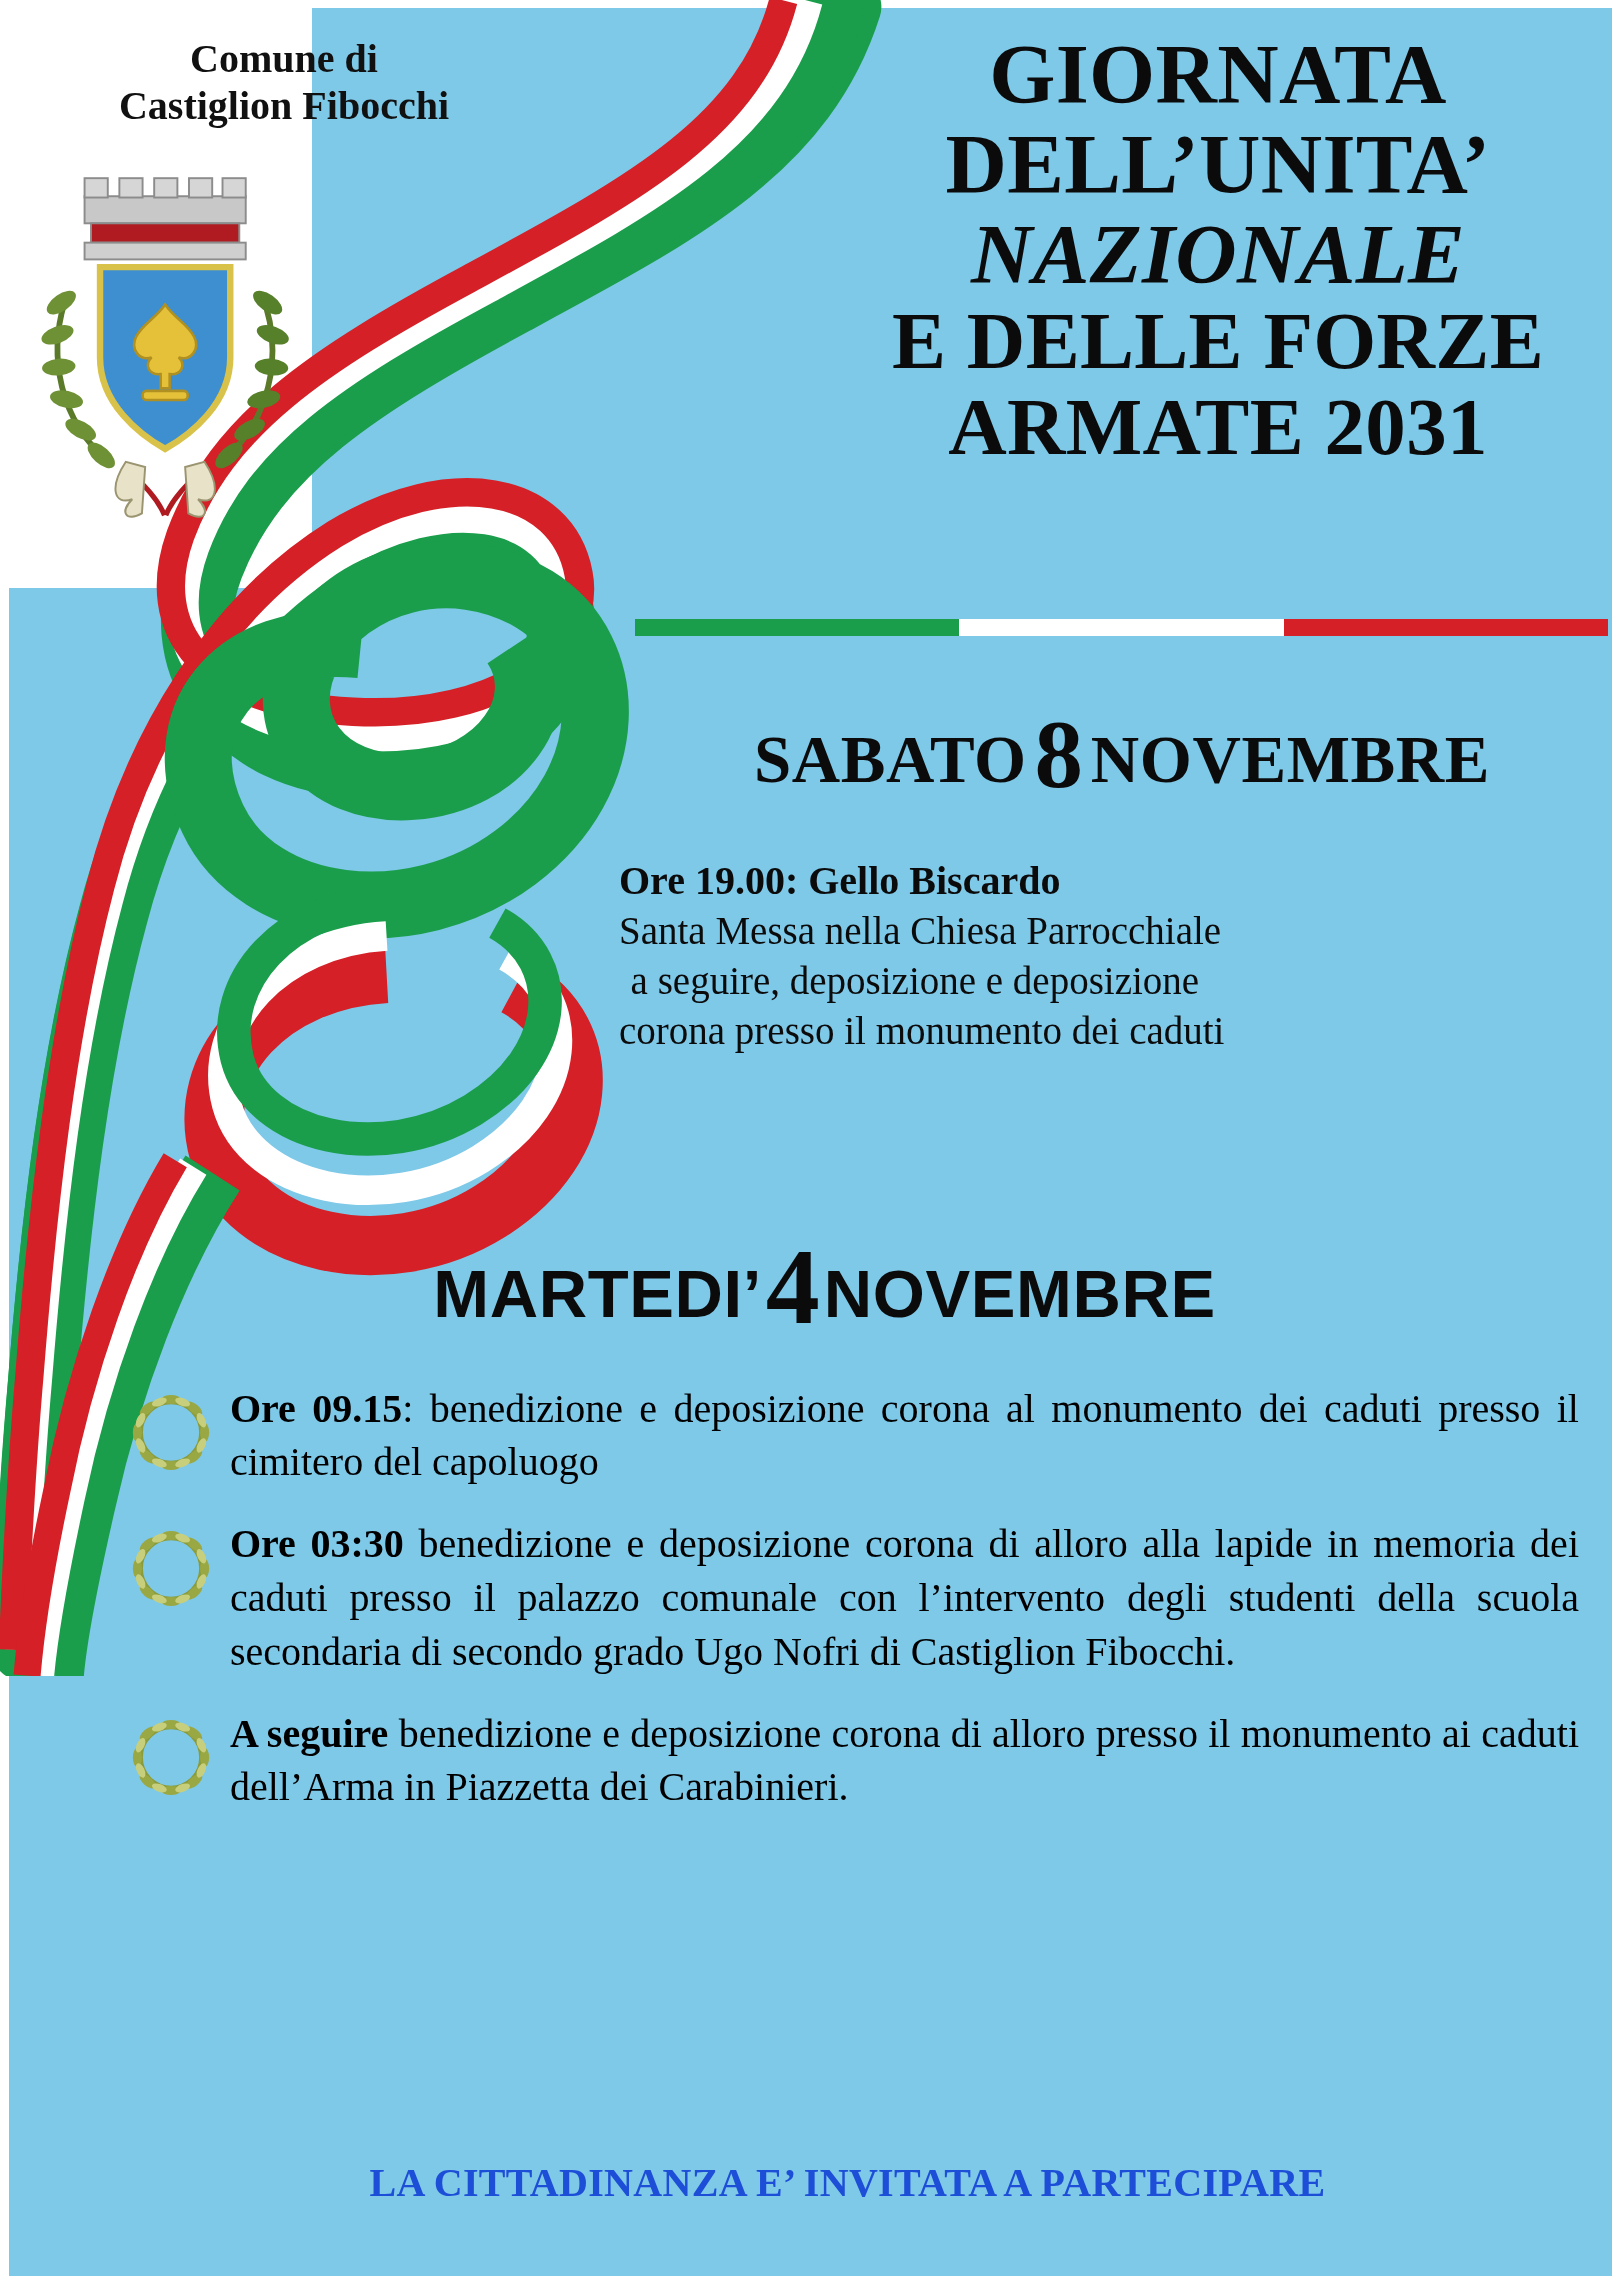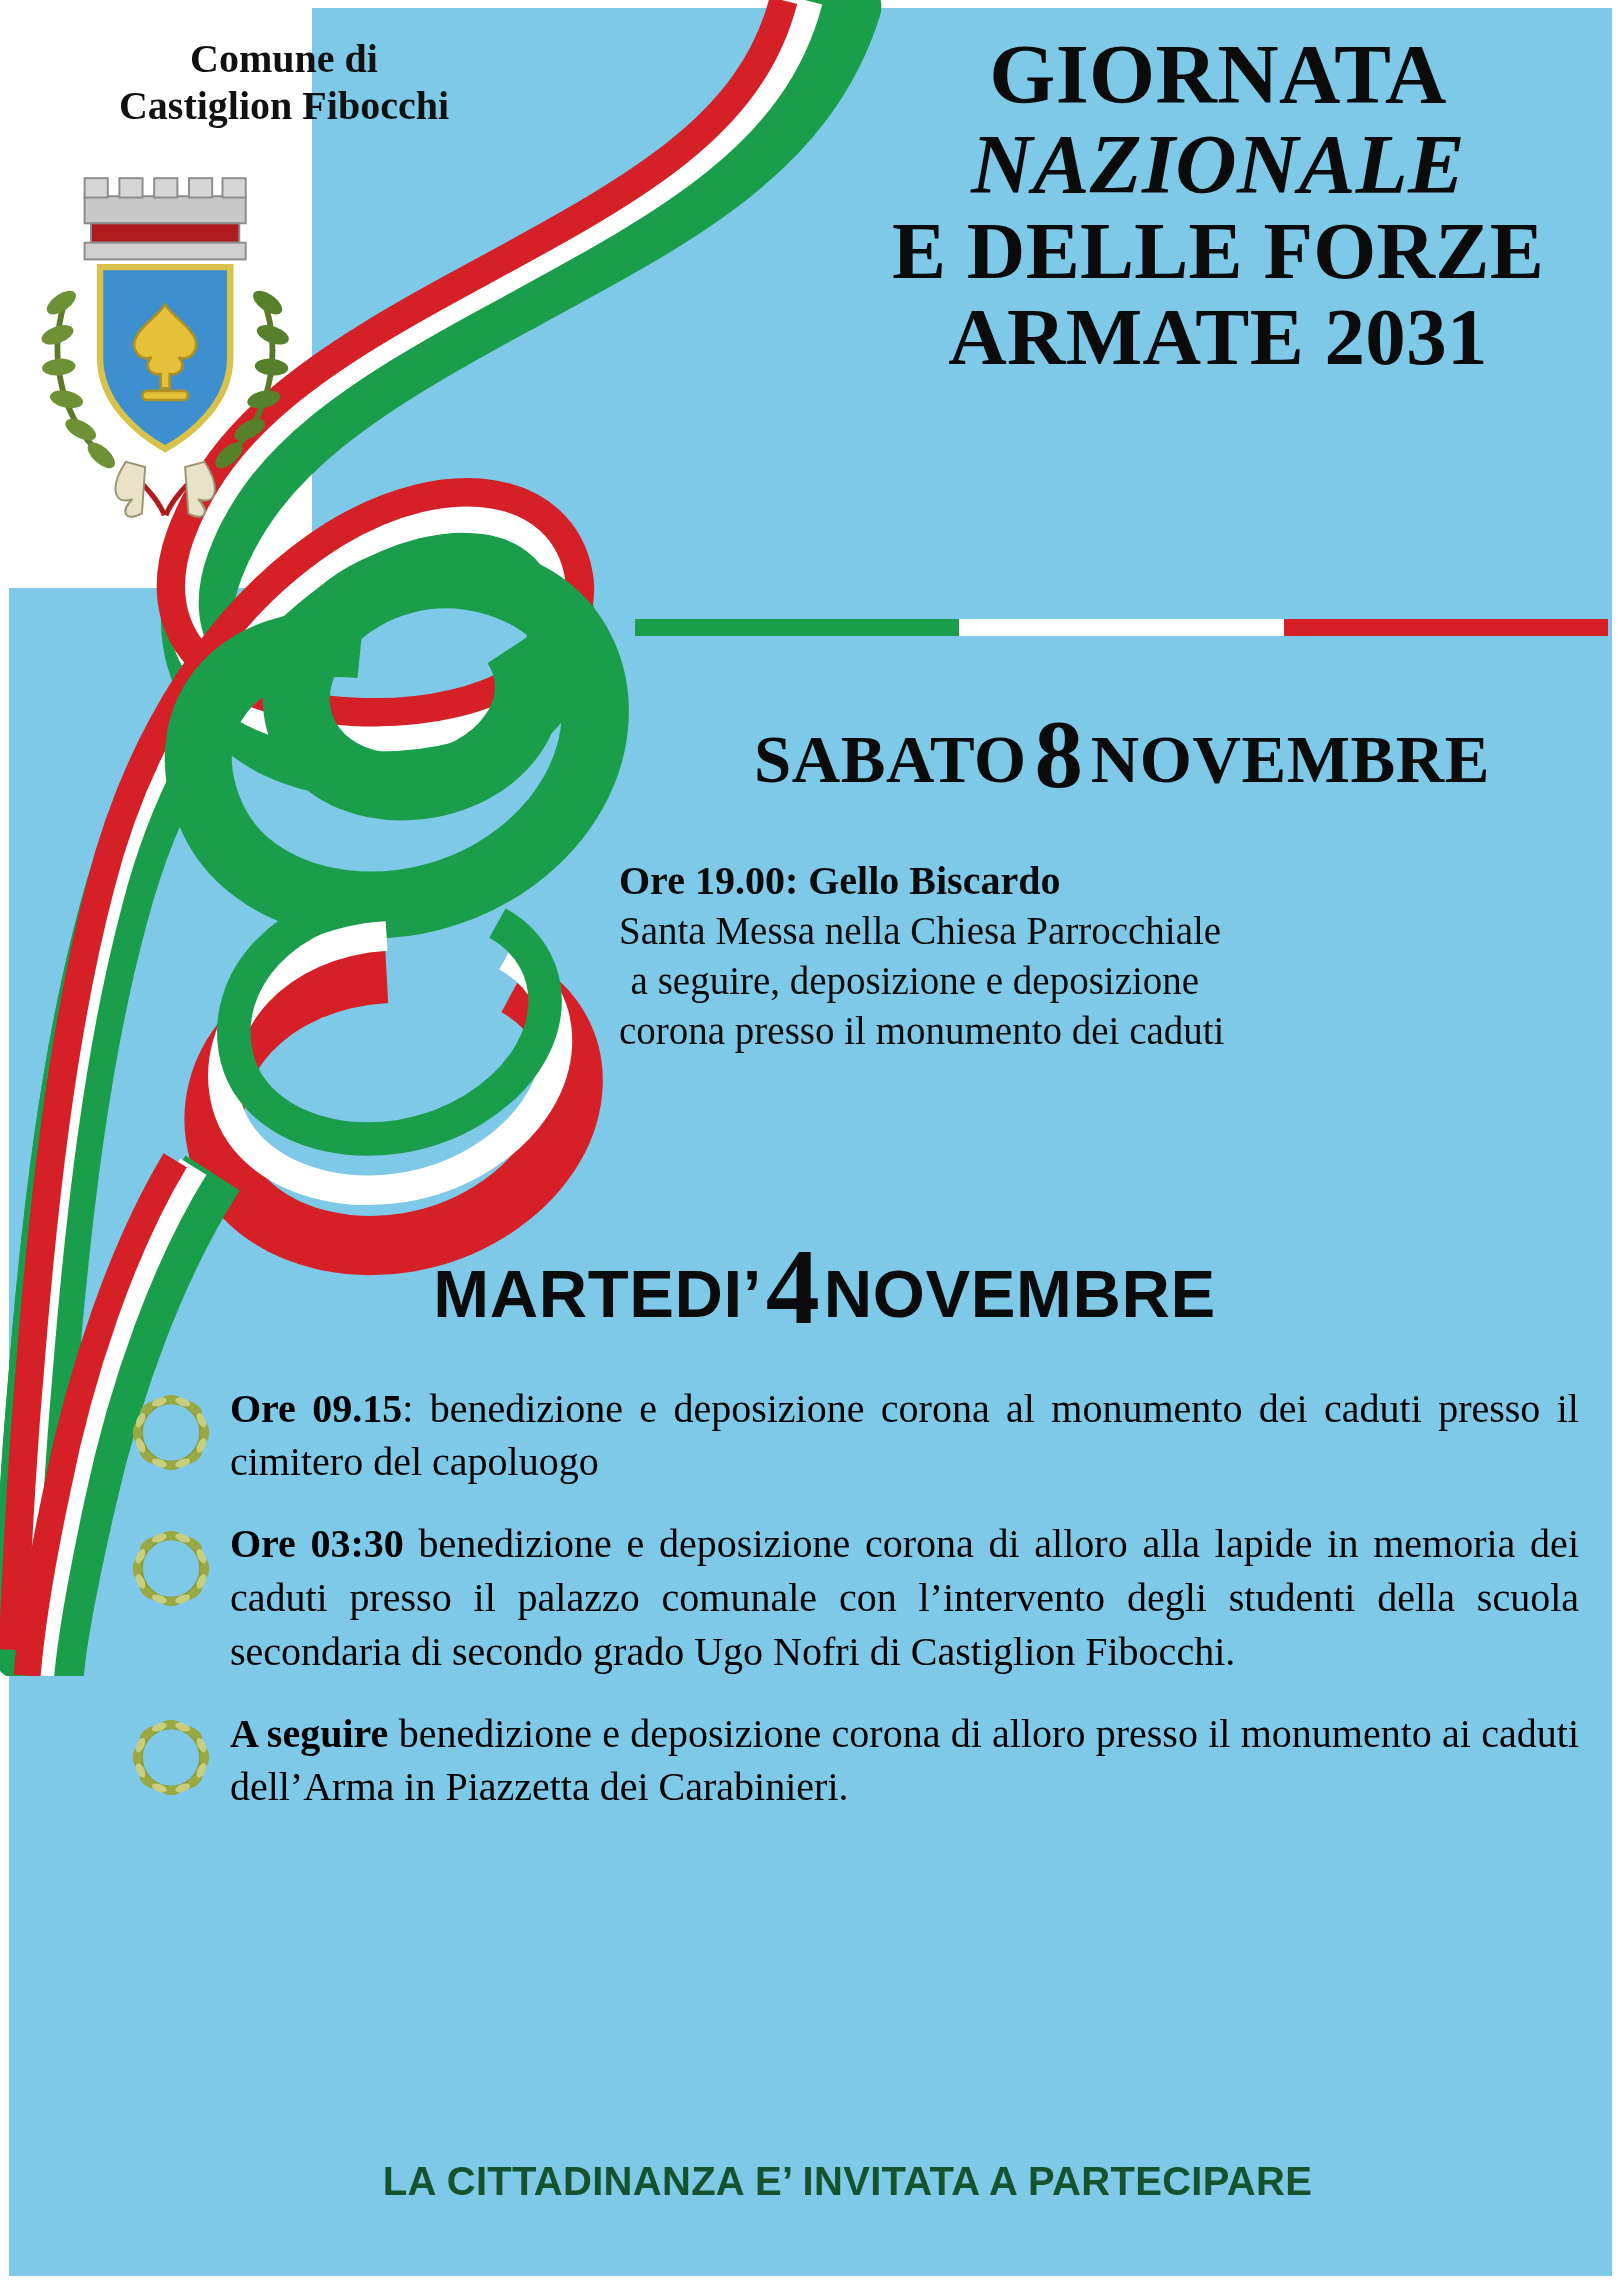--- a/index.html
+++ b/index.html
@@ -230,25 +230,25 @@
     padding-top: 2.6px;
   }
   .prog-text b { font-weight: bold; }
 
   .closing {
     position: absolute;
     left: 116px;
     top: 2159px;
     width: 1463px;
     text-align: center;
-    font-family: Liberation Sans, sans-serif;
+    font-family: Liberation Serif, serif;
     font-weight: bold;
     font-size: 40px;
     letter-spacing: 0.3px;
-    color: #14532d;
+    color: #1d4ed8;
     z-index: 30;
   }
 </style>
 </head>
 <body>
 
 <div class="poster">
 
   <div class="crest-panel"></div>
 
@@ -361,20 +361,21 @@
       </g>
       <g fill="#e8e2c8" stroke="#9a9470" stroke-width="3">
         <path d="M150,462 C125,500 130,530 160,520 C140,540 150,556 175,542 L180,470 Z"></path>
         <path d="M272,462 C297,500 292,530 262,520 C282,540 272,556 247,542 L242,470 Z"></path>
       </g>
     </svg>
   </div>
 
   <div class="main-title">
     <span class="line l1">GIORNATA</span>
+    <span class="line l2">DELL’UNITA’</span>
     <span class="line l3">NAZIONALE</span>
     <span class="line l4">E DELLE FORZE</span>
     <span class="line l5">ARMATE 2031</span>
   </div>
 
   <div class="tricolor">
     <div style="background:#1a9e4b"></div>
     <div style="background:#ffffff"></div>
     <div style="background:#d42026"></div>
   </div>

